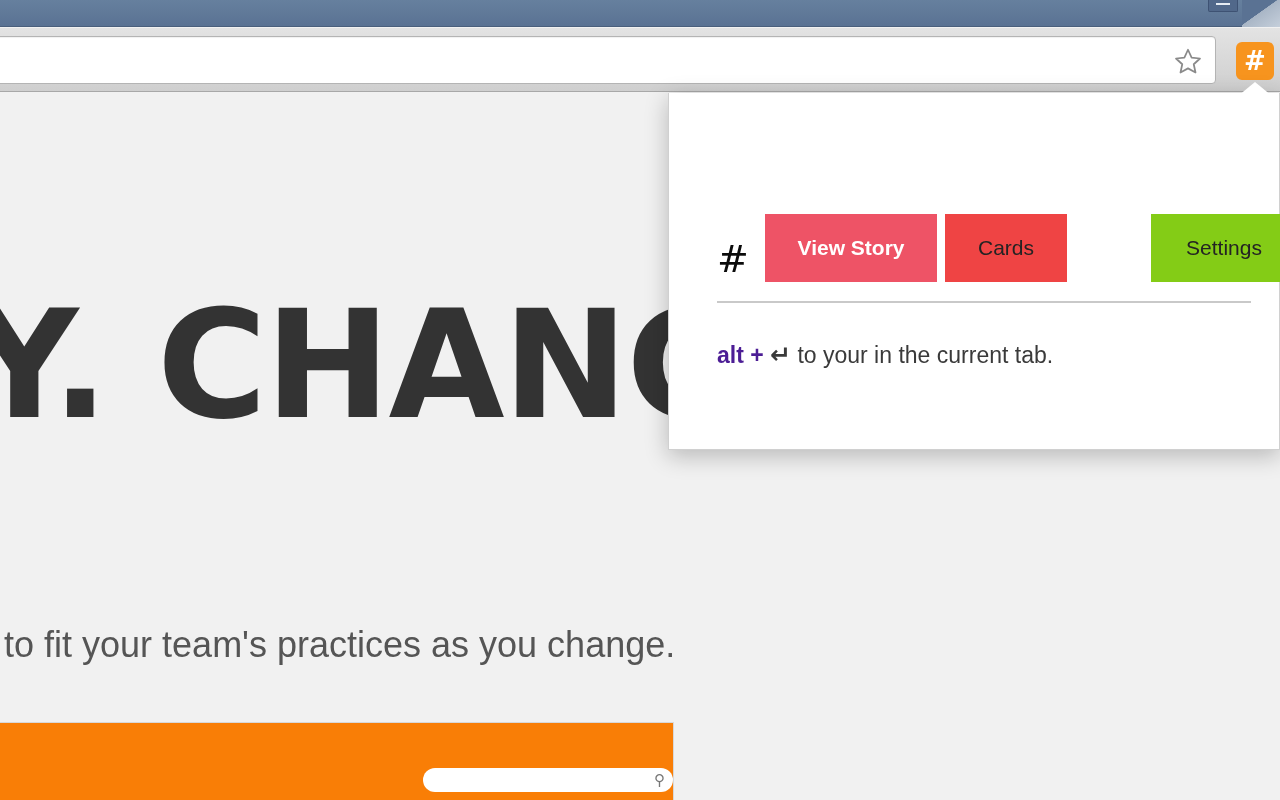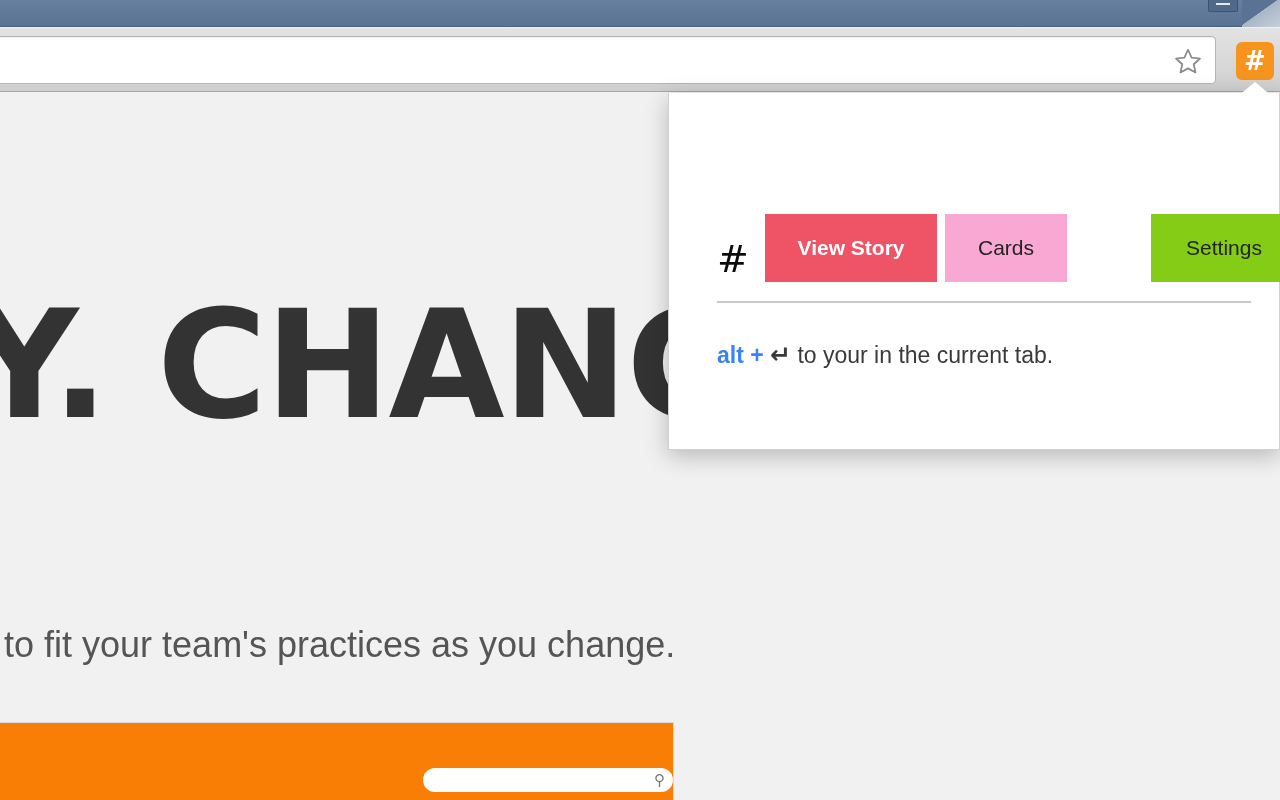--- a/index.html
+++ b/index.html
@@ -193,42 +193,42 @@
     white-space: nowrap;
   }
   #btn-view-story {
     left: 0; width: 172px;
     background: #ee5366;
     color: #ffffff;
     font-weight: bold;
   }
   #btn-cards {
     left: 180px; width: 122px;
-    background: #f9a8d4;
+    background: #ef4444;
     color: #232323;
   }
   #btn-settings {
     left: 386px; width: 146px;
     background: #84cc16;
     color: #232323;
   }
   #popup-divider {
     position: absolute;
     left: 48px; top: 208px;
     width: 534px; height: 2px;
     background: #c9c9c9;
   }
   #popup-hint {
     position: absolute;
     left: 48px; top: 247px;
     font-size: 23px;
     color: #3a3a3a;
     white-space: nowrap;
   }
-  #popup-hint .hint-key { font-weight: bold; color: #3b82f6; }
+  #popup-hint .hint-key { font-weight: bold; color: #4c1d95; }
   #popup-hint .hint-enter {
     font-weight: bold;
     font-family: "DejaVu Sans", sans-serif;
     font-size: 25px;
   }
   #popup-hint .hint-em { }
 </style>
 </head>
 <body>
 

